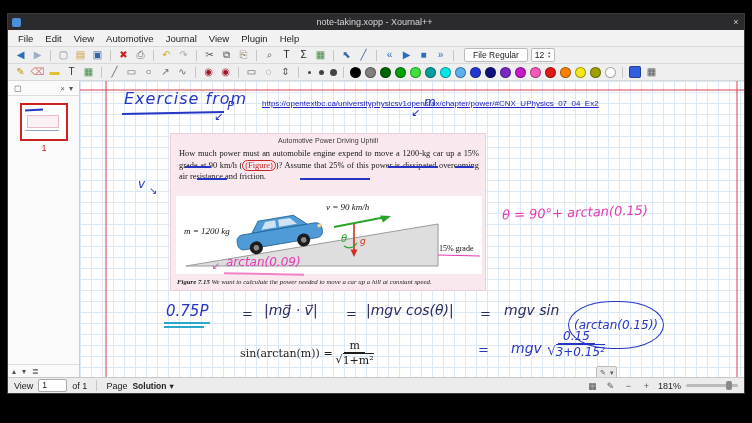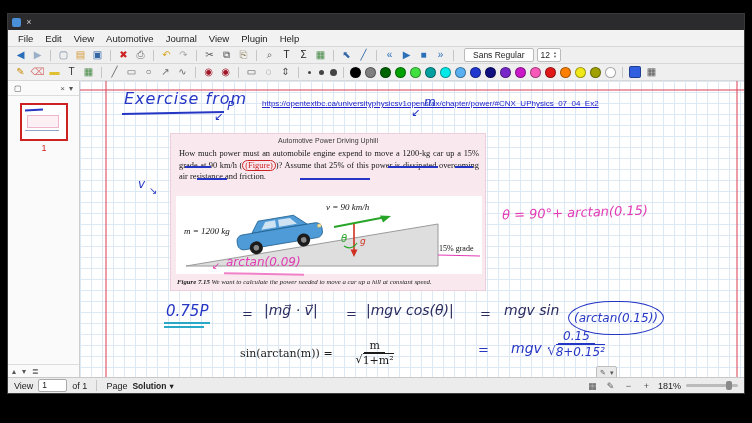--- a/index.html
+++ b/index.html
@@ -79,24 +79,24 @@
   .ex-cap{position:absolute;left:6px;top:144px;width:304px;font-family:"Liberation Serif",serif;
           font-size:6.8px;color:#222;font-style:italic;}
   .ex-cap b{font-weight:bold;}
   .ink-line{position:absolute;height:1.5px;background:#2536c4;}
   .ink-line.mag{background:#f080c8;}
 
   .frac{display:inline-flex;flex-direction:column;align-items:center;vertical-align:middle;}
   .frac .num{border-bottom:1.2px solid currentColor;padding:0 5px;}
   .frac .den{display:flex;align-items:flex-start;padding:0 2px;}
   .radicand{border-top:1px solid currentColor;}
-  .typeset{position:absolute;left:160px;top:258px;display:flex;align-items:center;gap:21px;
+  .typeset{position:absolute;left:160px;top:258px;display:flex;align-items:center;gap:1px;
            font-family:"DejaVu Serif",serif;font-size:11px;color:#1c1c1c;}
   .bluefrac{position:absolute;left:466px;top:248px;font-size:12px;}
-  .circled{border:1.5px solid #2536c4;border-radius:50% / 55%;padding:9px 5px;}
+  .circled{border:1.5px solid #2536c4;border-radius:50% / 55%;padding:16px 5px;}
 
   .float-box{position:absolute;left:516px;top:285px;height:11px;background:#e9e9e9;border:1px solid #bdbdbd;
              border-radius:2px;display:flex;align-items:center;font-size:7px;color:#555;padding:0 3px;gap:4px;}
 
   
   .statusbar{position:absolute;left:0;top:363px;width:736px;height:16px;background:#ececec;border-top:1px solid #c8c8c8;
              display:flex;align-items:center;font-size:9px;color:#222;padding:0 6px;box-sizing:border-box;gap:5px;}
   .page-input{background:#fff;border:1px solid #aaa;border-radius:2px;width:24px;height:11px;line-height:11px;
               font-size:8.5px;text-align:left;padding-left:3px;}
   .layer-select{display:inline-flex;align-items:center;gap:3px;font-size:8.5px;}
@@ -106,20 +106,21 @@
   .zoom-thumb{position:absolute;left:40px;top:-3px;width:6px;height:9px;background:#8a8a8a;border-radius:2px;}
 </style>
 </head>
 <body>
 
 <div class="screen">
   <div class="window">
 
     <div class="titlebar">
       <span class="app-icon"></span>
+      <span class="title">note-taking.xopp - Xournal++</span>
       <span class="close">×</span>
     </div>
 
     <div class="menubar" id="menubar-items">
         <span class="menu-item">File</span>
         <span class="menu-item">Edit</span>
         <span class="menu-item">View</span>
         <span class="menu-item">Automotive</span>
         <span class="menu-item">Journal</span>
         <span class="menu-item">View</span>
@@ -154,21 +155,21 @@
           <span class="tb-btn" style="color: rgb(52, 101, 164);">⬉</span>
           <span class="tb-btn" style="color: rgb(52, 101, 164);">╱</span>
           <span class="tb-sep"></span>
           <span class="tb-btn" style="color: rgb(42, 111, 184);">«</span>
           <span class="tb-btn" style="color: rgb(42, 111, 184);">▶</span>
           <span class="tb-btn" style="color: rgb(42, 111, 184);">■</span>
           <span class="tb-btn" style="color: rgb(42, 111, 184);">»</span>
           <span class="tb-sep"></span>
         </span>
       <span class="font-btn">
-        <span>Sans Regular</span>
+        <span>File Regular</span>
       </span>
       <span class="size-box">
         <span>12</span>
         <span class="spin">
             <span>▲</span>
             <span>▼</span>
           </span>
       </span>
     </div>
 
@@ -333,21 +334,21 @@
               </span>
           </span>
         </div>
 
         <span class="hand ink-blue" style="left:398px;top:261px;font-size:13px;">=</span>
         <span class="hand ink-blue" style="left:431px;top:259px;font-size:14px;">mgv ·</span>
         <span class="hand ink-blue bluefrac frac">
           <span class="num">0.15</span>
           <span class="den">
               <span>√</span>
-              <span class="radicand">8+0.15²</span>
+              <span class="radicand">3+0.15²</span>
             </span>
         </span>
 
         <div class="float-box">
           <span>✎</span>
           <span>▾</span>
         </div>
       </div>
     </div>
 

